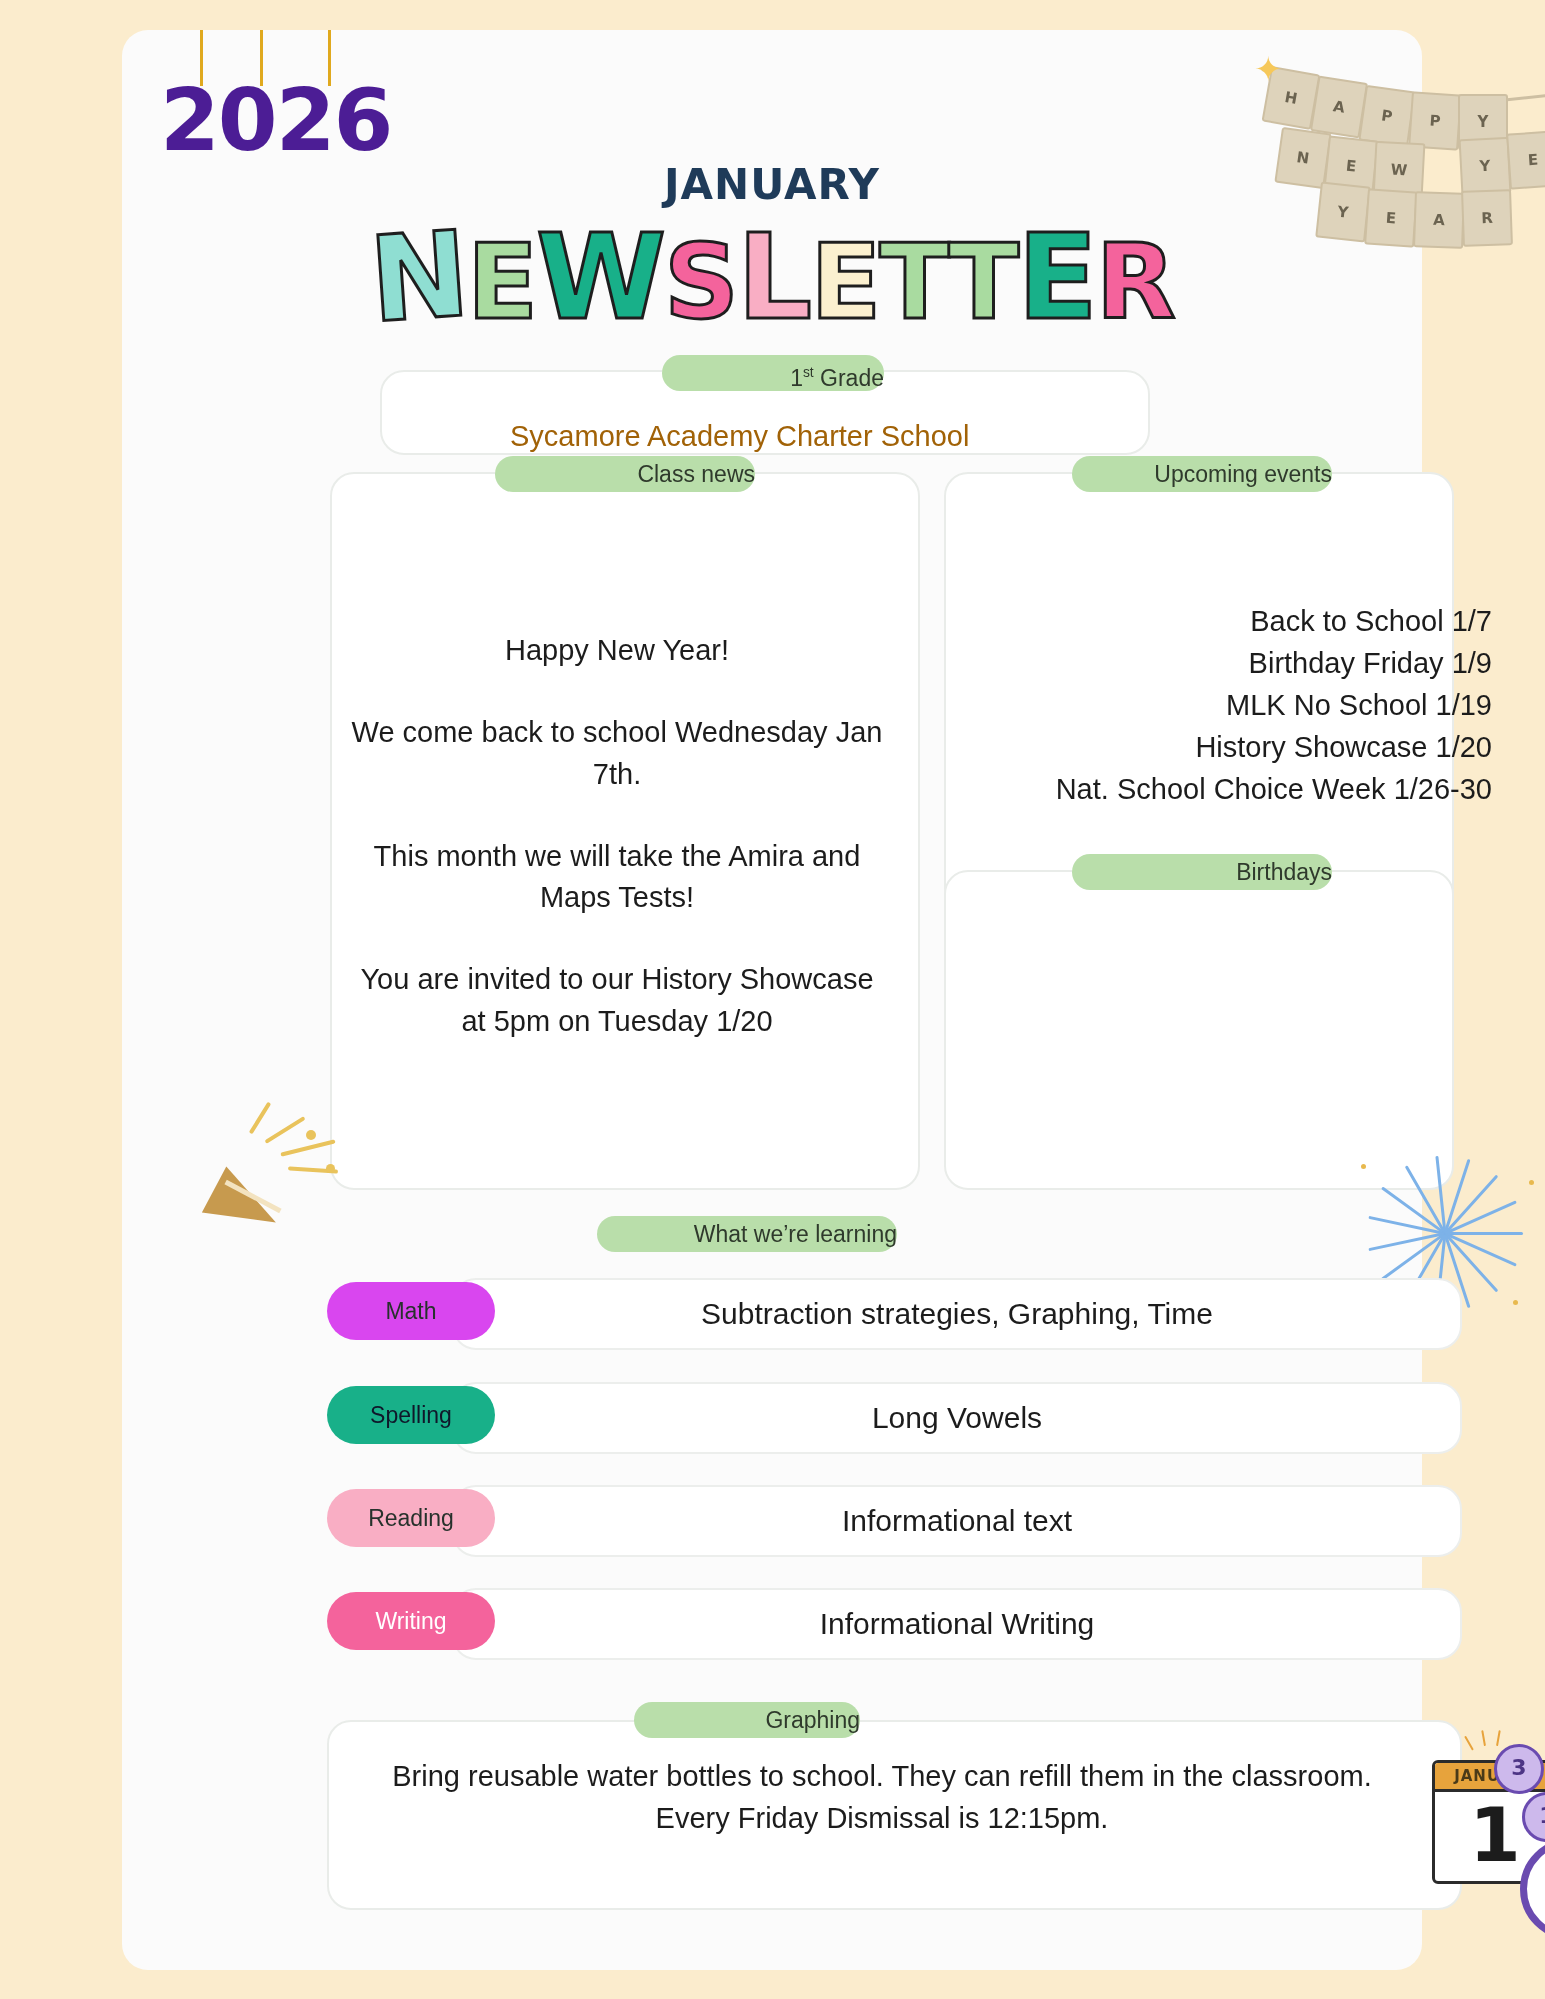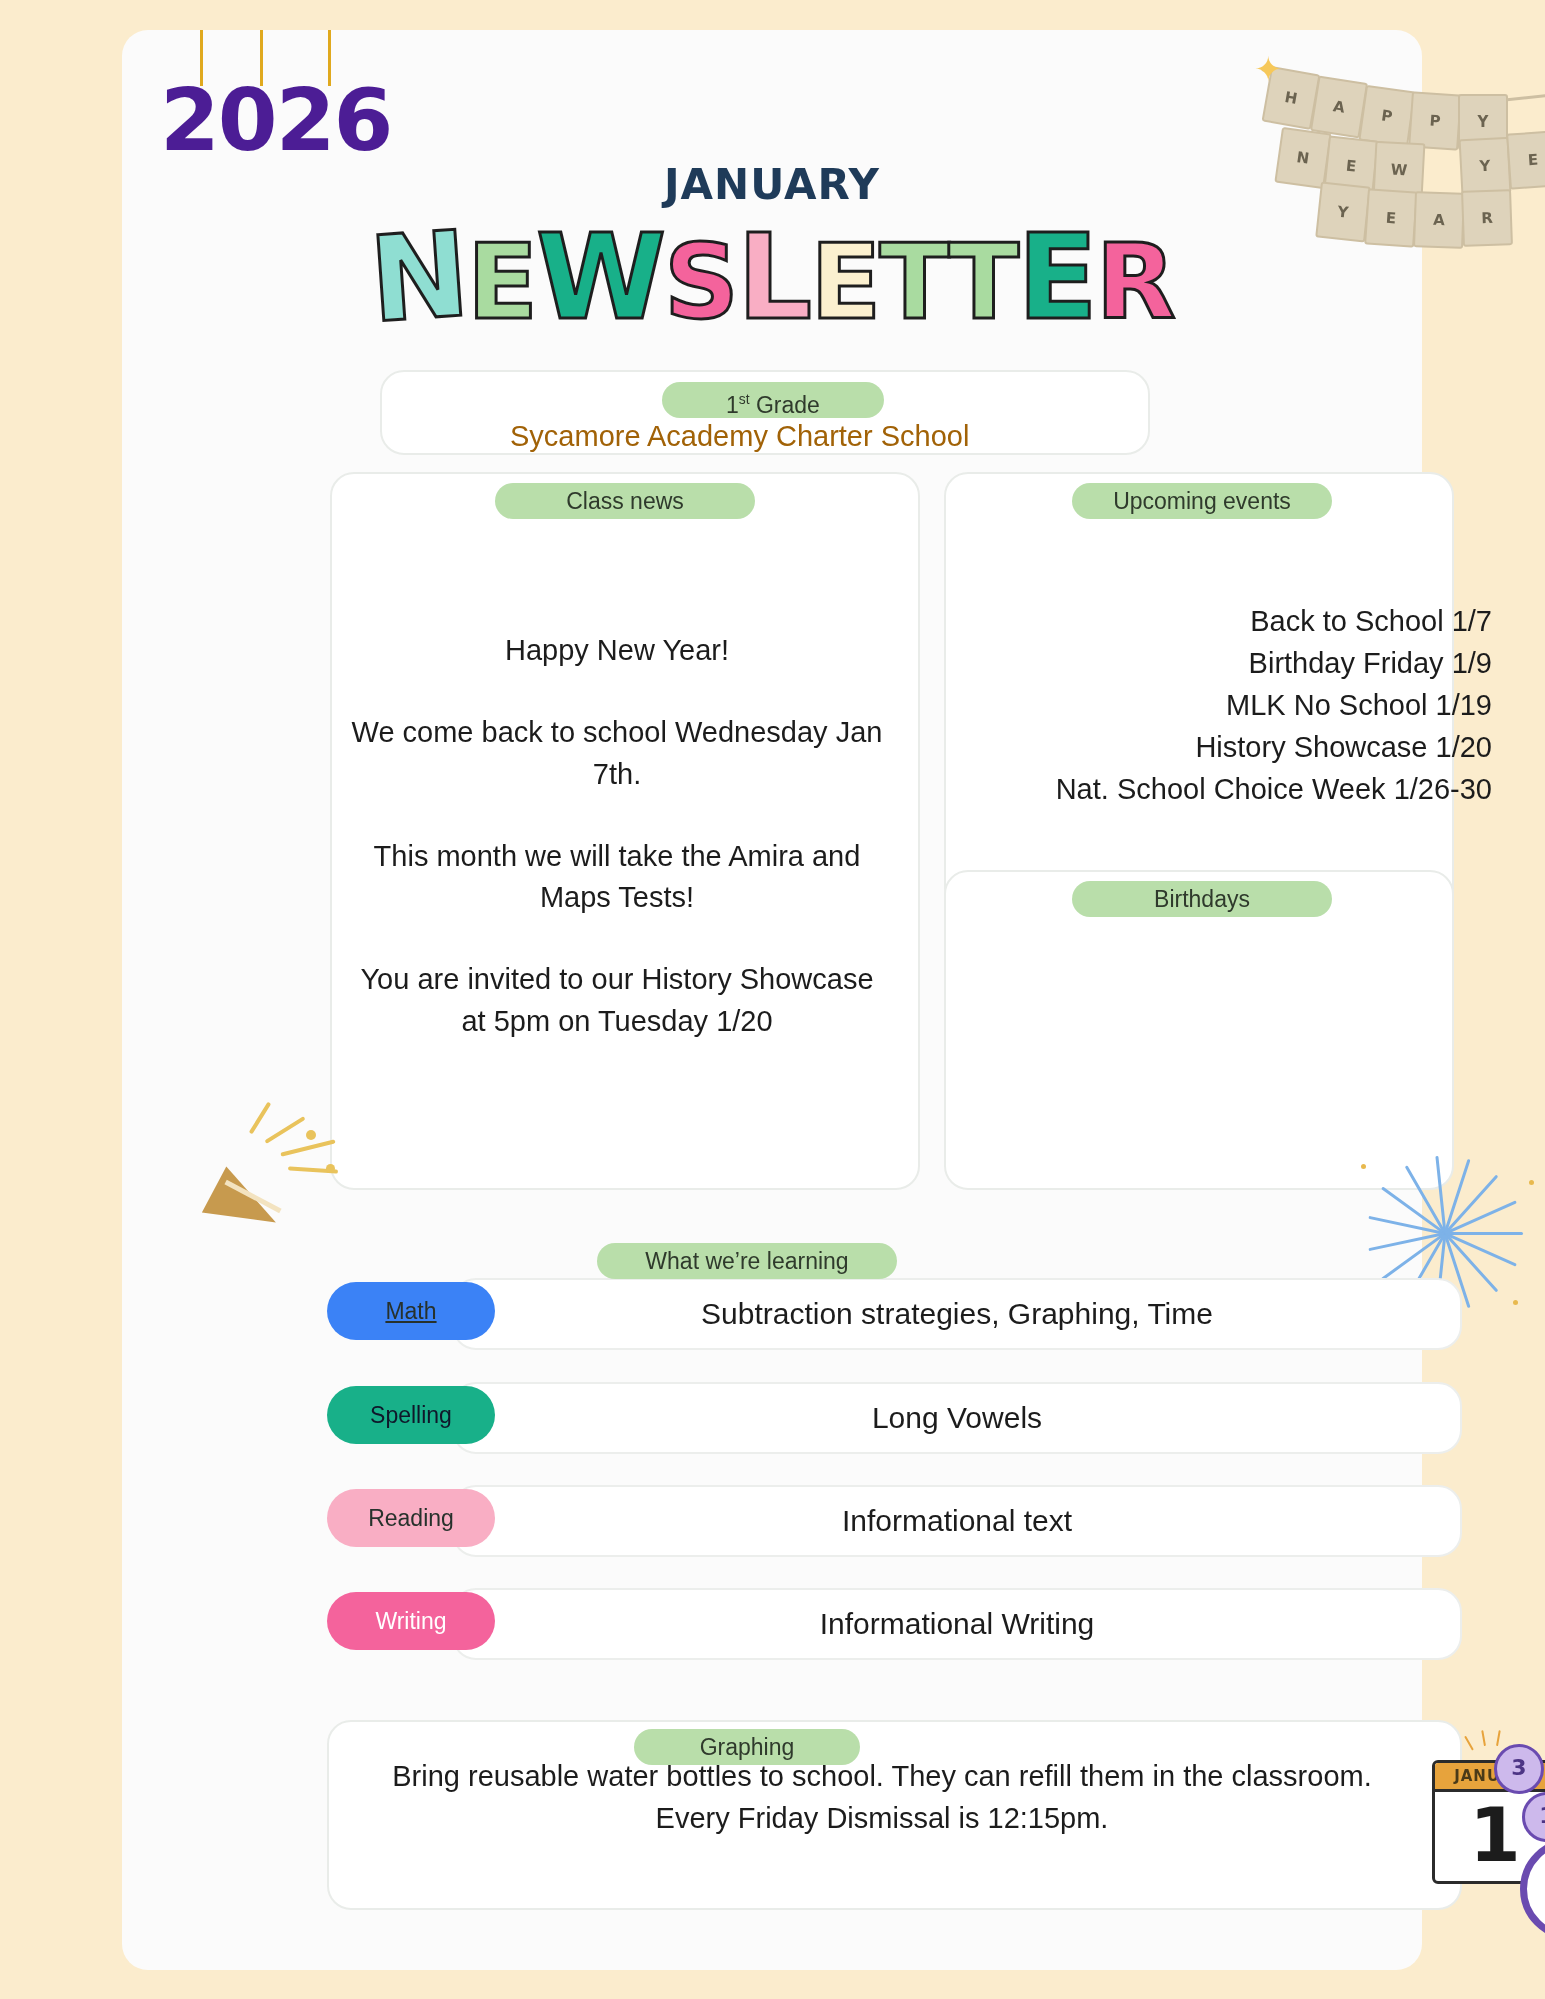--- a/index.html
+++ b/index.html
@@ -157,25 +157,24 @@
   .headline span { display: inline-block; }
   .h-big { font-size: 118px; }
 
   
   .pill {
     position: absolute;
     background: #b9deaa;
     border-radius: 20px;
     color: #2f3a2c;
     font-size: 23px;
-    text-align: center;
+    text-align: right;
     height: 36px;
     line-height: 36px;
     z-index: 3;
-    margin-top: 27px;
   }
 
   
   .card {
     position: absolute;
     background: #ffffff;
     border: 2px solid #e9ece9;
     border-radius: 24px;
     box-sizing: border-box;
   }
@@ -322,21 +321,21 @@
     <div class="fw-dot" style="left:182px; top:40px;"></div>
     <div class="fw-dot" style="left:40px; top:168px;"></div>
     <div class="fw-dot" style="left:166px; top:160px;"></div>
     <div class="fw-dot" style="left:96px; top:182px;"></div>
   </div>
 
   <div class="pill" style="left:475px; top:1186px; width:300px;">What we’re learning</div>
 
   <div class="subject-row" style="top:1248px;">
     <div class="subject-card"></div>
-    <div class="subject-tag" style="background:#3b82f6;text-decoration:underline;">Math</div>
+    <div class="subject-tag" style="background:#d946ef;">Math</div>
     <div class="subject-text">Subtraction strategies, Graphing, Time</div>
   </div>
 
   <div class="subject-row" style="top:1352px;">
     <div class="subject-card"></div>
     <div class="subject-tag" style="background:#18b089; color:#0f172a;">Spelling</div>
     <div class="subject-text">Long Vowels</div>
   </div>
 
   <div class="subject-row" style="top:1455px;">

